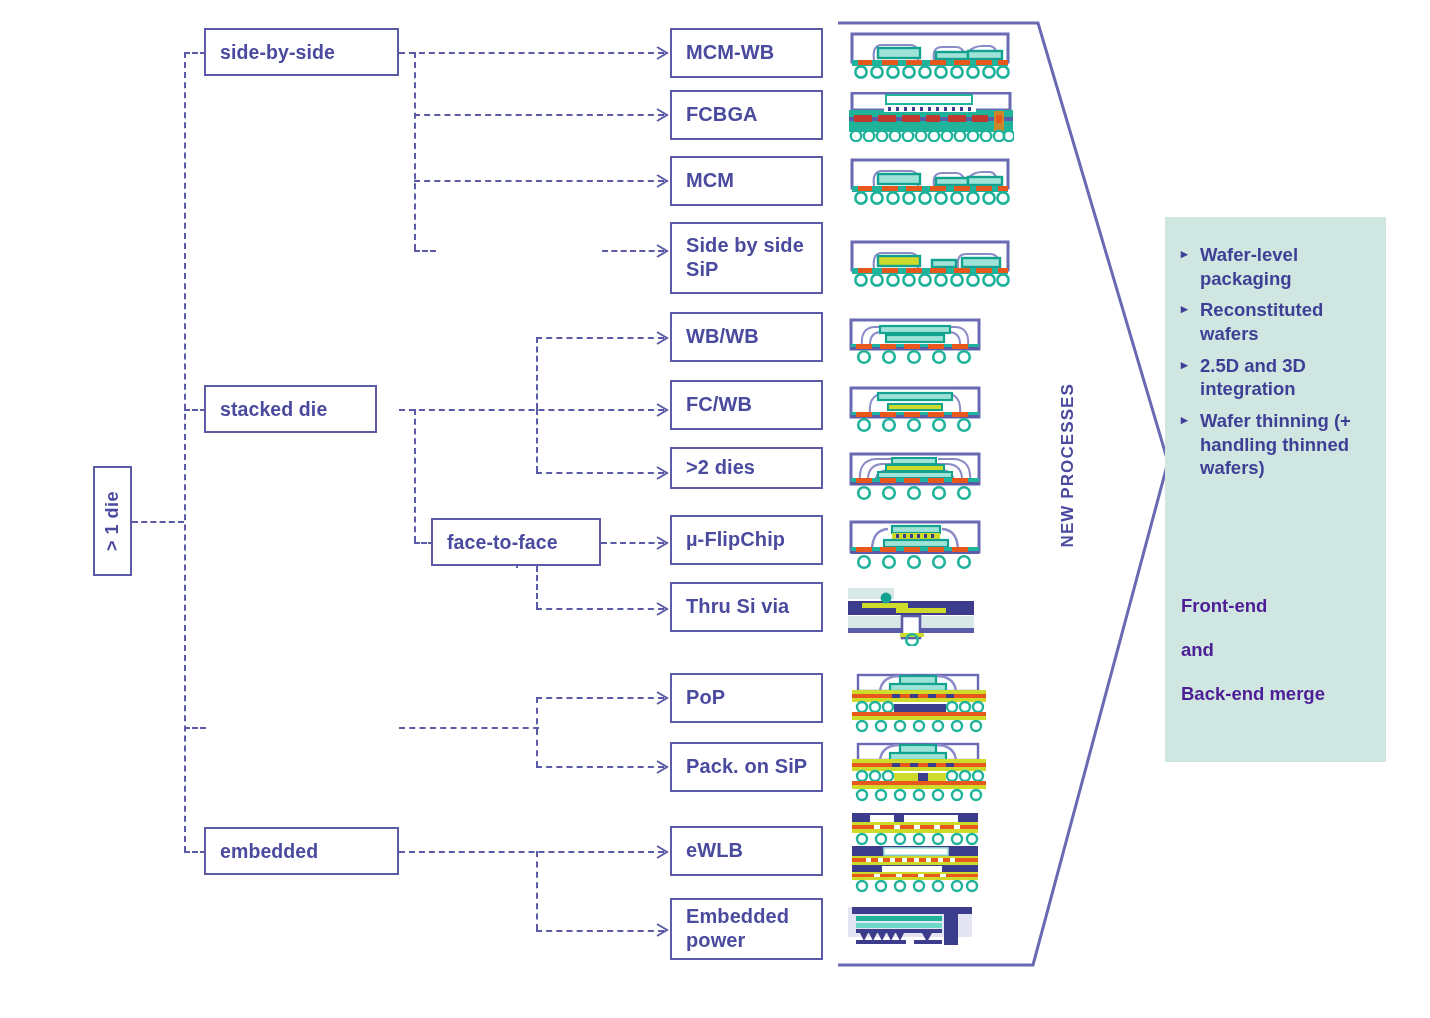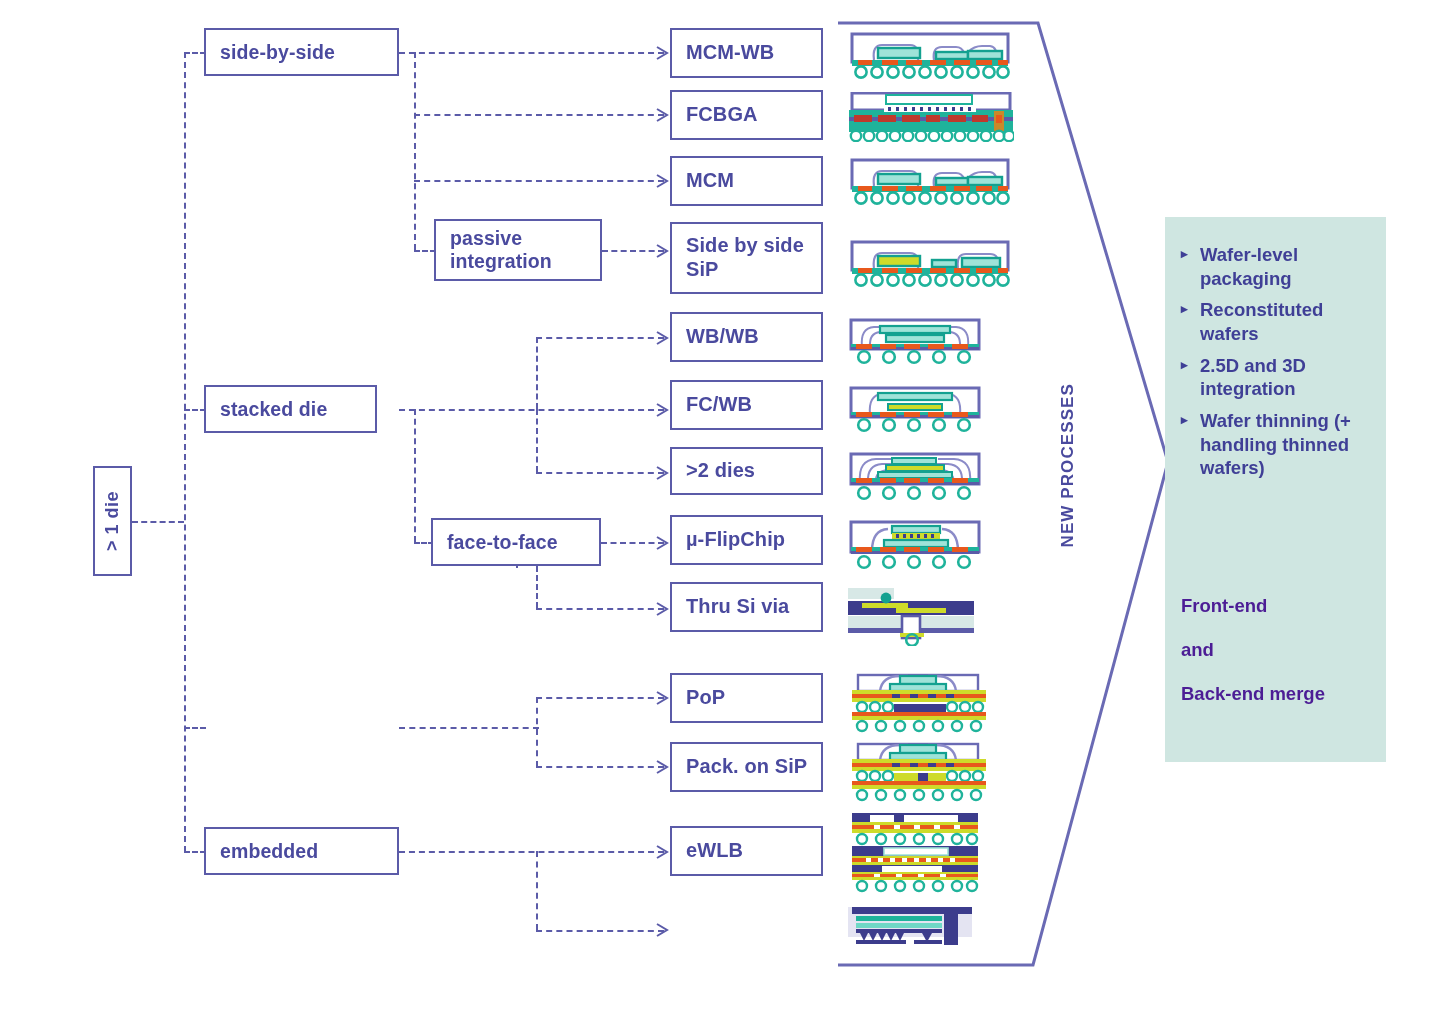--- a/index.html
+++ b/index.html
@@ -86,21 +86,20 @@
 
   <div class="node lvl2" style="left:204px;top:28px;width:195px;height:48px;">side-by-side</div>
   <div class="node lvl2" style="left:204px;top:385px;width:173px;height:48px;">stacked die</div>
   <div class="node lvl2" style="left:204px;top:827px;width:195px;height:48px;">embedded</div>
 
   <div class="h" style="left:184px;top:52px;width:22px;"></div>
   <div class="h" style="left:184px;top:409px;width:22px;"></div>
   <div class="h" style="left:184px;top:727px;width:22px;"></div>
   <div class="h" style="left:184px;top:851px;width:22px;"></div>
 
-  <div class="node lvl2" style="left:434px;top:219px;width:168px;height:62px;">passive integration</div>
   <div class="node lvl2" style="left:431px;top:518px;width:170px;height:48px;">face-to-face</div>
 
   <div class="h" style="left:399px;top:52px;width:265px;"></div>
   <div class="v" style="left:414px;top:52px;height:198px;"></div>
   <div class="h" style="left:414px;top:114px;width:250px;"></div>
   <div class="h" style="left:414px;top:180px;width:250px;"></div>
   <div class="h" style="left:414px;top:250px;width:22px;"></div>
   <div class="h" style="left:602px;top:250px;width:62px;"></div>
 
   <div class="h" style="left:399px;top:409px;width:265px;"></div>
@@ -123,26 +122,27 @@
   <div class="h" style="left:399px;top:851px;width:265px;"></div>
   <div class="v" style="left:536px;top:851px;height:79px;"></div>
   <div class="h" style="left:536px;top:930px;width:128px;"></div>
 
   <div class="node leaf" style="left:670px;top:28px;width:153px;height:50px;">MCM-WB</div>
   <div class="node leaf" style="left:670px;top:90px;width:153px;height:50px;">FCBGA</div>
   <div class="node leaf" style="left:670px;top:156px;width:153px;height:50px;">MCM</div>
   <div class="node leaf" style="left:670px;top:222px;width:153px;height:72px;align-items:center;">Side by side SiP</div>
   <div class="node leaf" style="left:670px;top:312px;width:153px;height:50px;">WB/WB</div>
   <div class="node leaf" style="left:670px;top:380px;width:153px;height:50px;">FC/WB</div>
-  <div class="node leaf" style="left:670px;top:447px;width:153px;height:48px;">&gt;2 dies</div>
+  <div class="node leaf" style="left:670px;top:447px;width:153px;height:42px;">&gt;2 dies</div>
   <div class="node leaf" style="left:670px;top:515px;width:153px;height:50px;">µ-FlipChip</div>
   <div class="node leaf" style="left:670px;top:582px;width:153px;height:50px;">Thru Si via</div>
   <div class="node leaf" style="left:670px;top:673px;width:153px;height:50px;">PoP</div>
   <div class="node leaf" style="left:670px;top:826px;width:153px;height:50px;">eWLB</div>
   <div class="node leaf" style="left:670px;top:742px;width:153px;height:50px;">Pack. on SiP</div>
+  <div class="node leaf" style="left:670px;top:898px;width:153px;height:62px;">Embedded power</div>
 
   <div class="ahead" style="left:655px;top:45px;">
       <svg width="14" height="16" viewBox="0 0 14 16">
         <polyline points="2,2 12,8 2,14" fill="none" stroke="#5b5ba8" stroke-width="2"></polyline>
       </svg>
     </div>
   <div class="ahead" style="left:655px;top:107px;">
       <svg width="14" height="16" viewBox="0 0 14 16">
         <polyline points="2,2 12,8 2,14" fill="none" stroke="#5b5ba8" stroke-width="2"></polyline>
       </svg>

